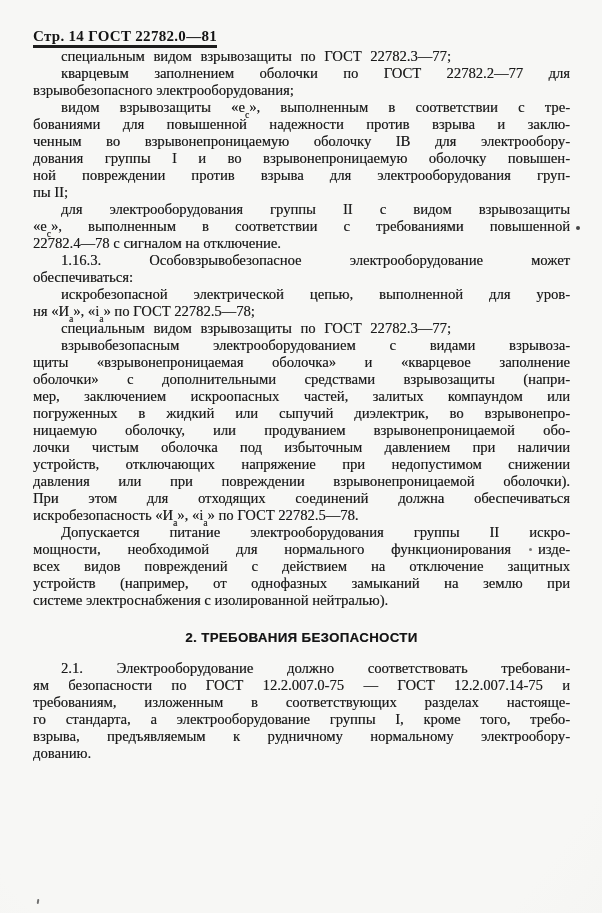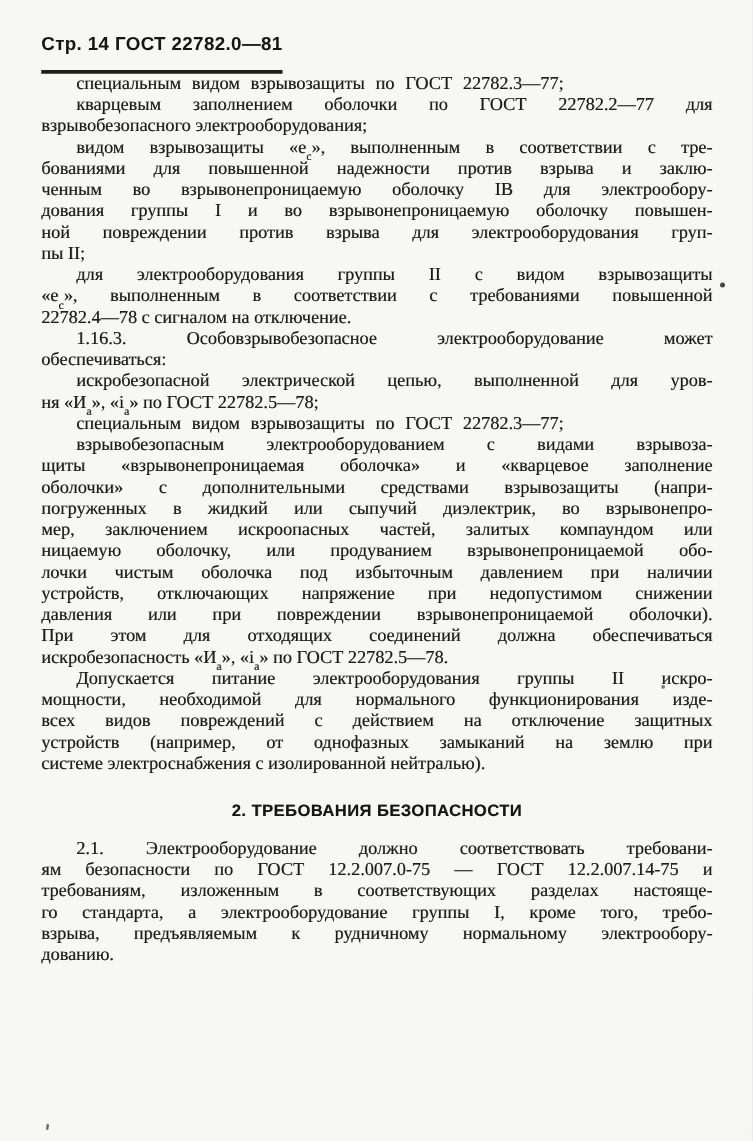--- a/index.html
+++ b/index.html
@@ -8,25 +8,25 @@
     width:602px;height:913px;
     margin:0;
     background:radial-gradient(130% 130% at 45% 40%, #f7f7f5 55%, #ececea 100%);
     overflow:hidden;
     font-family:"Liberation Serif", serif;
     color:#1b1b1b;
   }
   .content{position:absolute;left:33px;top:27px;width:537px;}
   .doc-header{
     display:inline-block;
-    font-family:Liberation Sans, sans-serif;
+    font-family:Liberation Serif, serif;
     font-weight:bold;
     font-size:15px;
     letter-spacing:0.3px;
-    padding-bottom:12px;
+    padding-bottom:0;
     border-bottom:3px solid #1d1d1d;
     color:#151515;
   }
   .body-text{
     font-size:14.6px;
     line-height:17px;
     text-shadow:0.3px 0 0 rgba(27,27,27,0.55);
   }
   .para{margin:0;}
   .line{min-height:17px;white-space:normal;}
@@ -86,22 +86,22 @@
           <div class="line j first">искробезопасной электрической цепью, выполненной для уров-</div>
           <div class="line">ня «И<sub>а</sub>», «i<sub>а</sub>» по ГОСТ 22782.5—78;</div>
         </div>
         <div class="para">
           <div class="line first sp">специальным видом взрывозащиты по ГОСТ 22782.3—77;</div>
         </div>
         <div class="para">
           <div class="line j first">взрывобезопасным электрооборудованием с видами взрывоза-</div>
           <div class="line j">щиты «взрывонепроницаемая оболочка» и «кварцевое заполнение</div>
           <div class="line j">оболочки» с дополнительными средствами взрывозащиты (напри-</div>
+          <div class="line j">мер, заключением искроопасных частей, залитых компаундом или</div>
           <div class="line j">погруженных в жидкий или сыпучий диэлектрик, во взрывонепро-</div>
-          <div class="line j">мер, заключением искроопасных частей, залитых компаундом или</div>
           <div class="line j">ницаемую оболочку, или продуванием взрывонепроницаемой обо-</div>
           <div class="line j">лочки чистым оболочка под избыточным давлением при наличии</div>
           <div class="line j">устройств, отключающих напряжение при недопустимом снижении</div>
           <div class="line j">давления или при повреждении взрывонепроницаемой оболочки).</div>
           <div class="line j">При этом для отходящих соединений должна обеспечиваться</div>
           <div class="line">искробезопасность «И<sub>а</sub>», «i<sub>а</sub>» по ГОСТ 22782.5—78.</div>
         </div>
         <div class="para">
           <div class="line j first">Допускается питание электрооборудования группы II искро-</div>
           <div class="line j">мощности, необходимой для нормального функционирования изде-</div>

